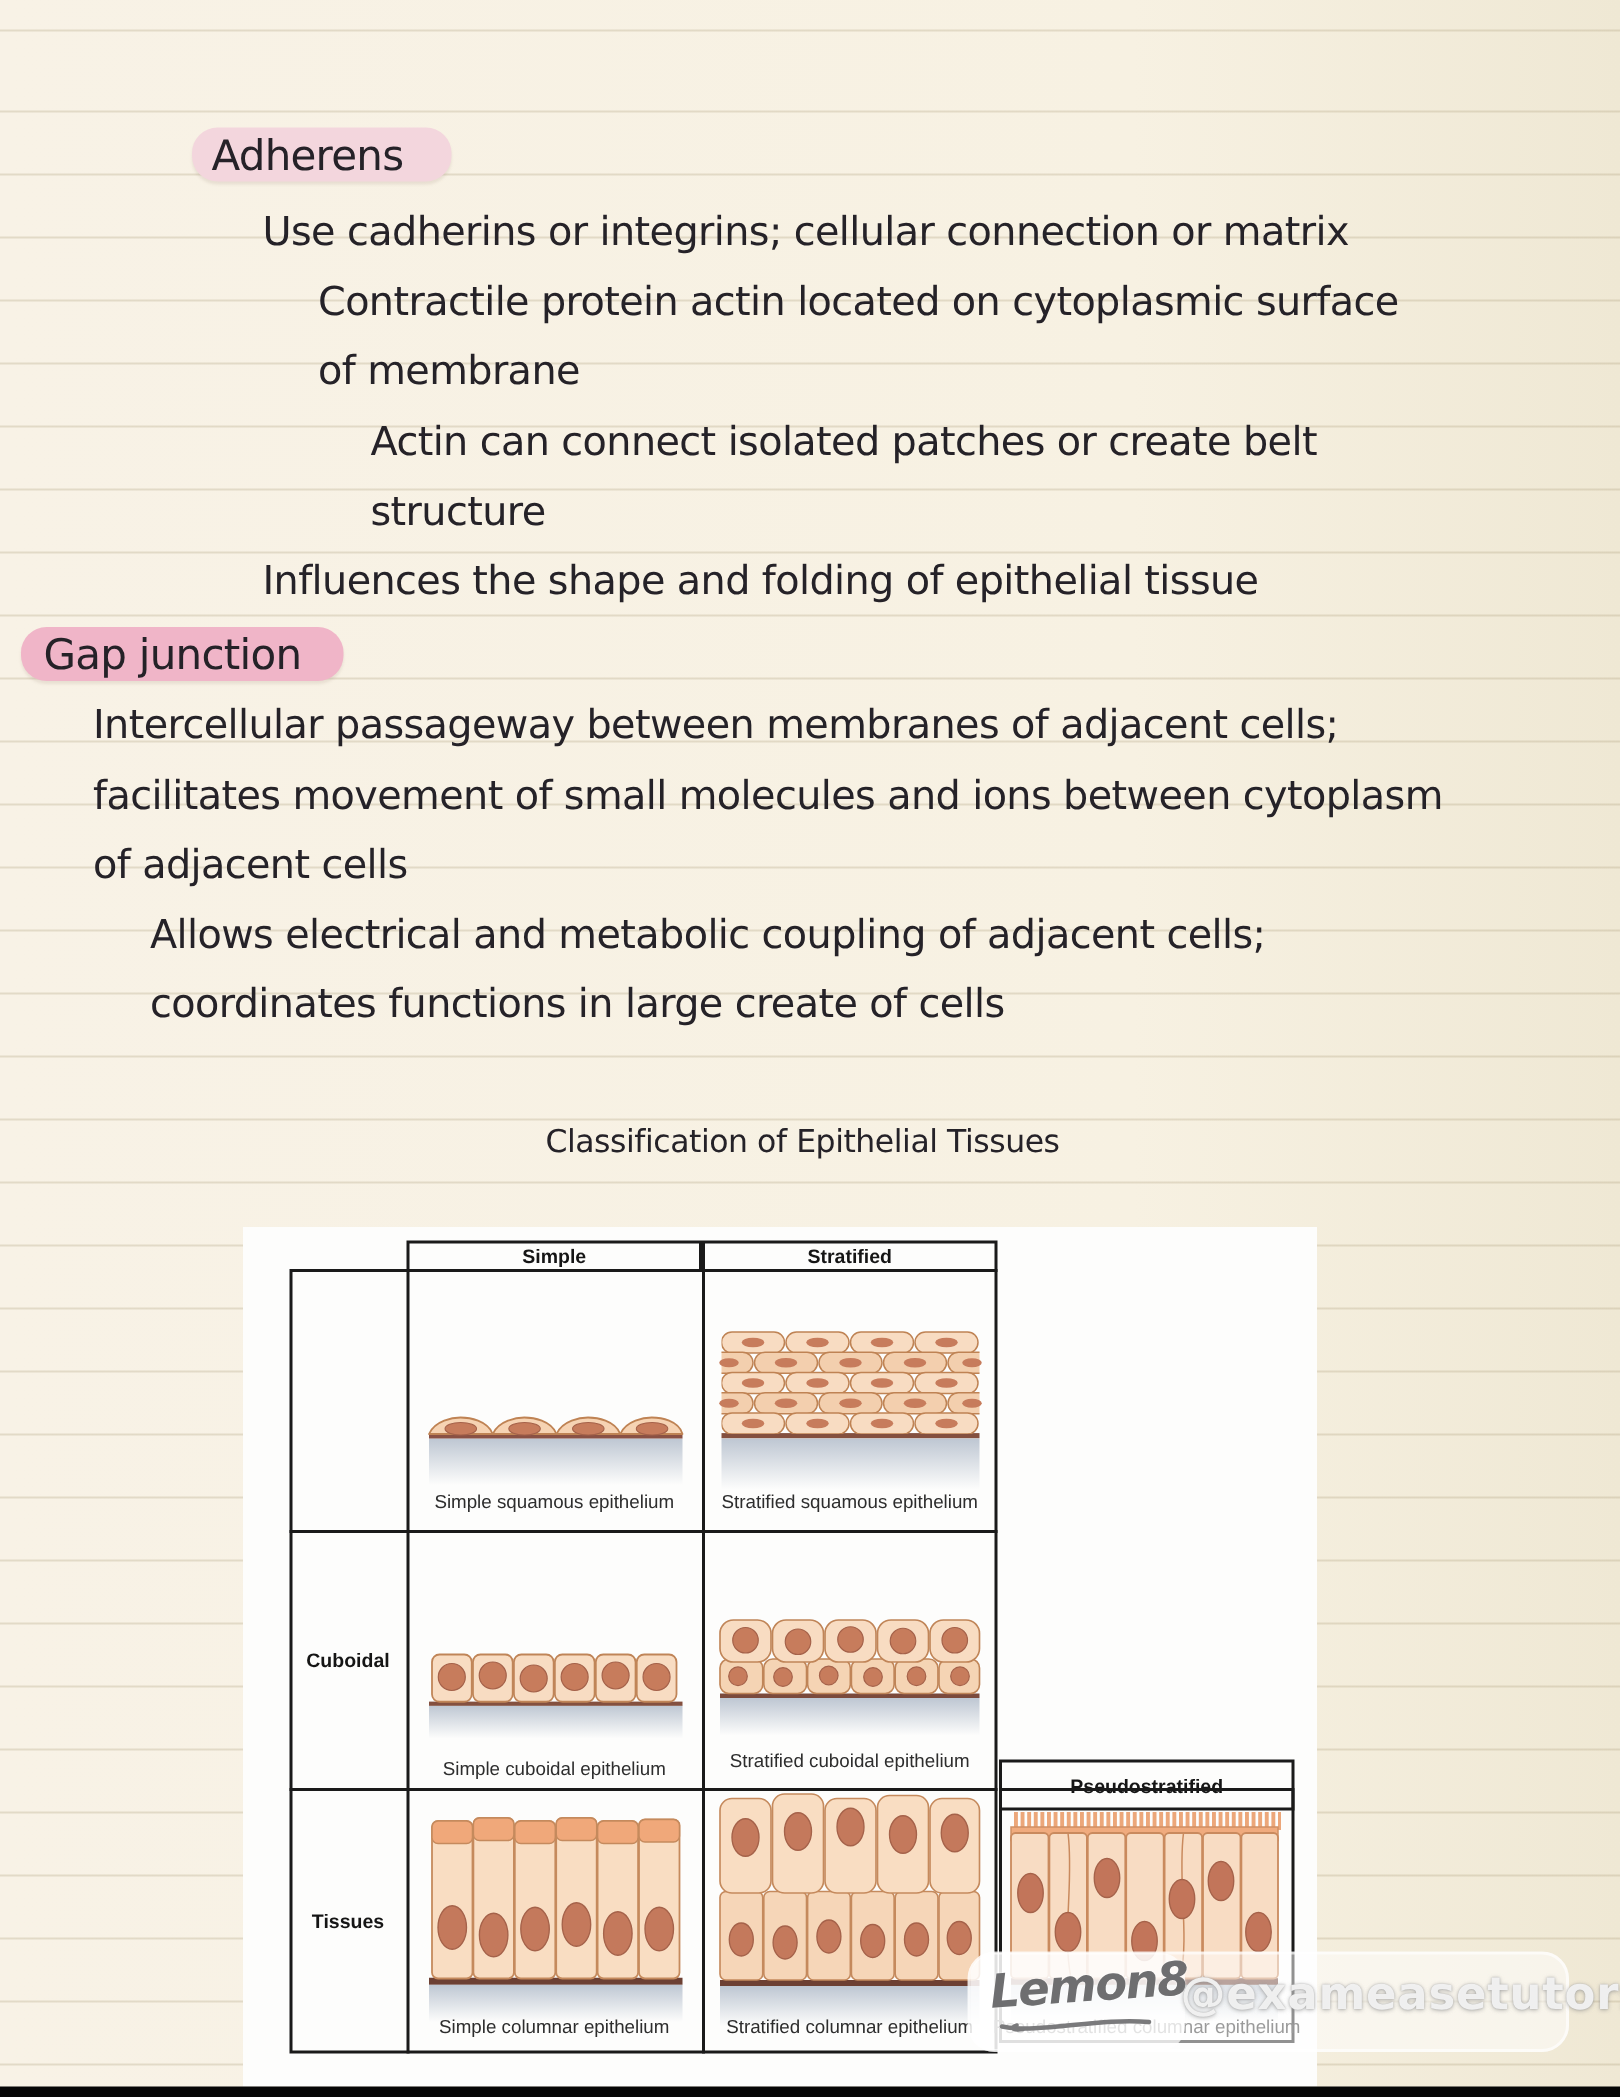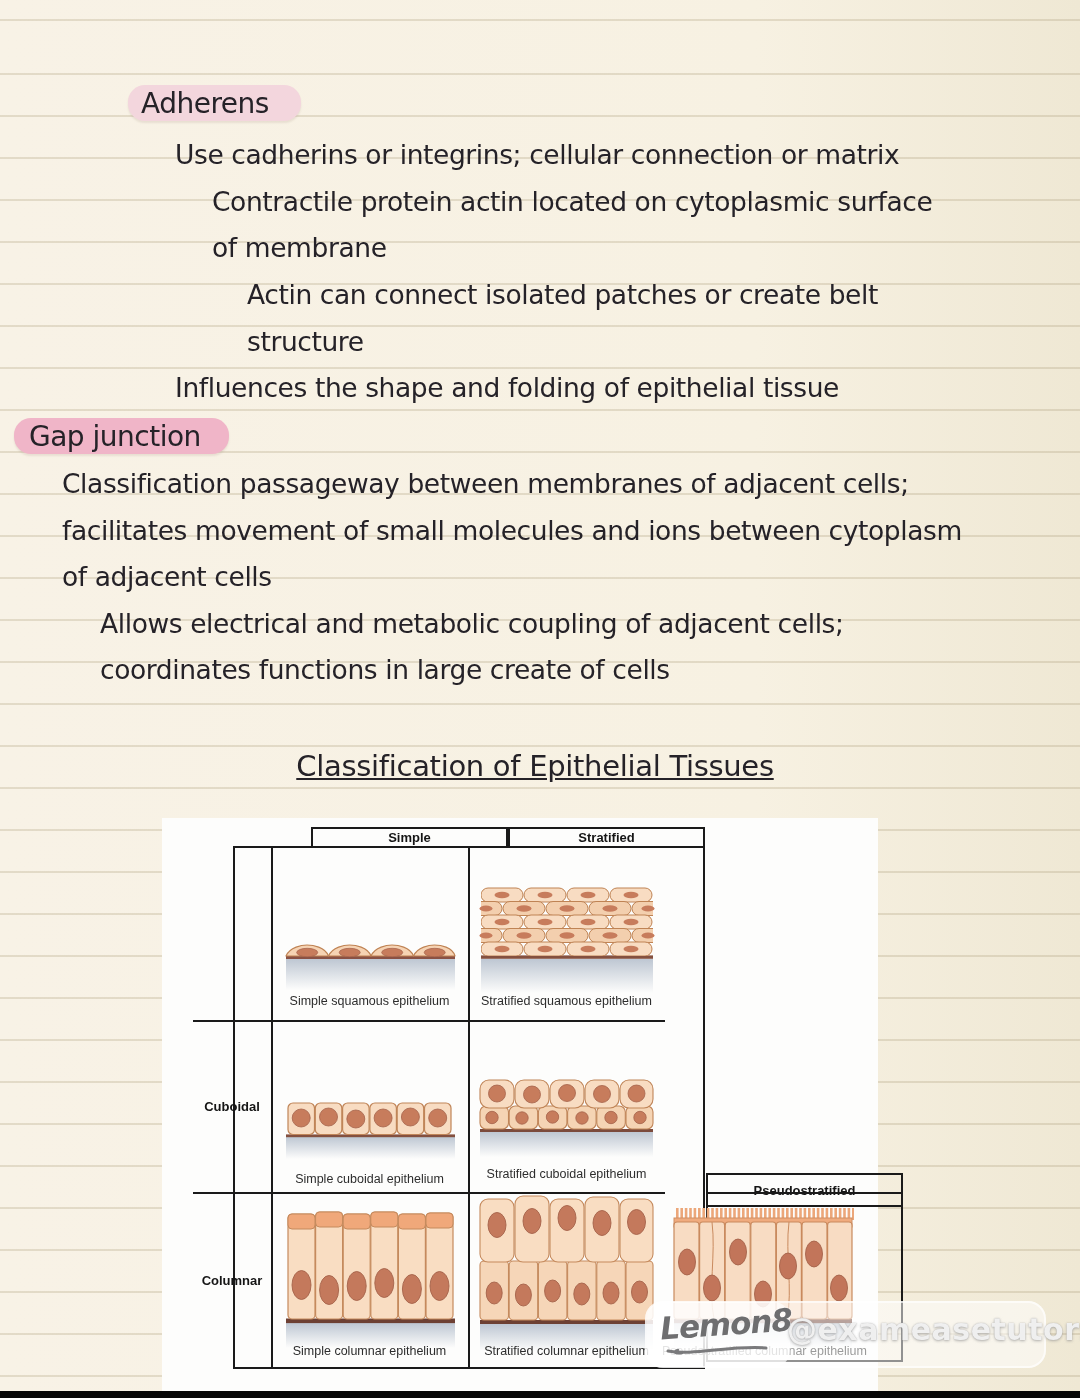--- a/index.html
+++ b/index.html
@@ -14,24 +14,24 @@
     background-position:0 33px;
   }
   .hl{
     position:absolute;border-radius:17px;display:flex;align-items:center;
     font-size:28px;font-weight:500;letter-spacing:-0.5px;
     box-shadow:0 2px 2px rgba(160,140,120,0.18);
   }
   .hl-adherens{left:128px;top:85px;width:160px;height:36px;padding-left:13px;background:#f3d6dd;}
   .hl-gap{left:14px;top:418px;width:200px;height:36px;padding-left:15px;background:#f0b5c8;}
   .ln{position:absolute;font-size:26.5px;letter-spacing:-0.4px;white-space:nowrap;}
-  .title{position:absolute;left:170px;top:749px;width:730px;text-align:center;font-size:29px;letter-spacing:-0.3px;text-decoration:underline;}
+  .title{position:absolute;left:170px;top:749px;width:730px;text-align:center;font-size:21px;letter-spacing:-0.3px;}
   
   .fig-bg{position:absolute;left:162px;top:818px;width:716px;height:573px;background:#fdfdfc;}
-  .cellbox{position:absolute;border:2px solid #1a1a1a;box-sizing:border-box;background:transparent;margin-left:40px;}
+  .cellbox{position:absolute;border:2px solid #1a1a1a;box-sizing:border-box;background:transparent;}
   .hdr{display:flex;align-items:center;justify-content:center;
        font-family:"Liberation Sans",sans-serif;font-size:13px;font-weight:bold;color:#151515;}
   .rowlbl{position:absolute;left:193px;width:78px;display:flex;align-items:center;justify-content:center;
        font-family:"Liberation Sans",sans-serif;font-size:13px;font-weight:bold;color:#151515;}
   .vline,.hline{position:absolute;}
   .vline{border-left:2px solid #1a1a1a;width:0;}
   .hline{border-top:2px solid #1a1a1a;height:0;}
   .cap{position:absolute;width:197px;text-align:center;
        font-family:"Liberation Sans",sans-serif;font-size:12.5px;color:#2d2d2d;white-space:nowrap;}
   .art{position:absolute;}
@@ -60,41 +60,41 @@
   <div class="ln" style="left:175px;top:139px">Use cadherins or integrins; cellular connection or matrix</div>
   <div class="ln" style="left:212px;top:186px">Contractile protein actin located on cytoplasmic surface</div>
   <div class="ln" style="left:212px;top:232px">of membrane</div>
   <div class="ln" style="left:247px;top:279px">Actin can connect isolated patches or create belt</div>
   <div class="ln" style="left:247px;top:326px">structure</div>
   <div class="ln" style="left:175px;top:372px">Influences the shape and folding of epithelial tissue</div>
 
   <div class="hl hl-gap">
     <span>Gap junction</span>
   </div>
-  <div class="ln" style="left:62px;top:468px">Classification passageway between membranes of adjacent cells;</div>
+  <div class="ln" style="left:62px;top:468px">Intercellular passageway between membranes of adjacent cells;</div>
   <div class="ln" style="left:62px;top:515px">facilitates movement of small molecules and ions between cytoplasm</div>
   <div class="ln" style="left:62px;top:561px">of adjacent cells</div>
   <div class="ln" style="left:100px;top:608px">Allows electrical and metabolic coupling of adjacent cells;</div>
   <div class="ln" style="left:100px;top:654px">coordinates functions in large create of cells</div>
 
   <div class="title">Classification of Epithelial Tissues</div>
 
   <div class="fig-bg"></div>
 
   <div class="cellbox hdr" style="left:271px;top:827px;width:197px;height:21px">Simple</div>
   <div class="cellbox hdr" style="left:468px;top:827px;width:197px;height:21px">Stratified</div>
 
   <div class="cellbox" style="left:193px;top:846px;width:472px;height:523px"></div>
   <div class="vline" style="left:271px;top:846px;height:523px"></div>
   <div class="vline" style="left:468px;top:846px;height:523px"></div>
   <div class="hline" style="left:193px;top:1020px;width:472px"></div>
   <div class="hline" style="left:193px;top:1192px;width:472px"></div>
 
   <div class="rowlbl" style="top:1020px;height:172px">Cuboidal</div>
-  <div class="rowlbl" style="top:1192px;height:177px">Columnar</div>
+  <div class="rowlbl" style="top:1192px;height:177px">Tissues</div>
 
   <svg class="art" style="left:283px;top:926px" width="175" height="66" viewBox="0 0 175 66">
     <defs>
         <linearGradient id="g1" x1="0" y1="0" x2="0" y2="1">
       <stop offset="0" stop-color="#aeb9c8" stop-opacity="0.8"></stop>
           <stop offset="1" stop-color="#aeb9c8" stop-opacity="0"></stop>
     </linearGradient>
       </defs>
     <rect x="3" y="33" width="169" height="31" fill="url(#g1)"></rect>
     <rect x="3" y="29.6" width="169" height="3.4" fill="#8a5144"></rect>

